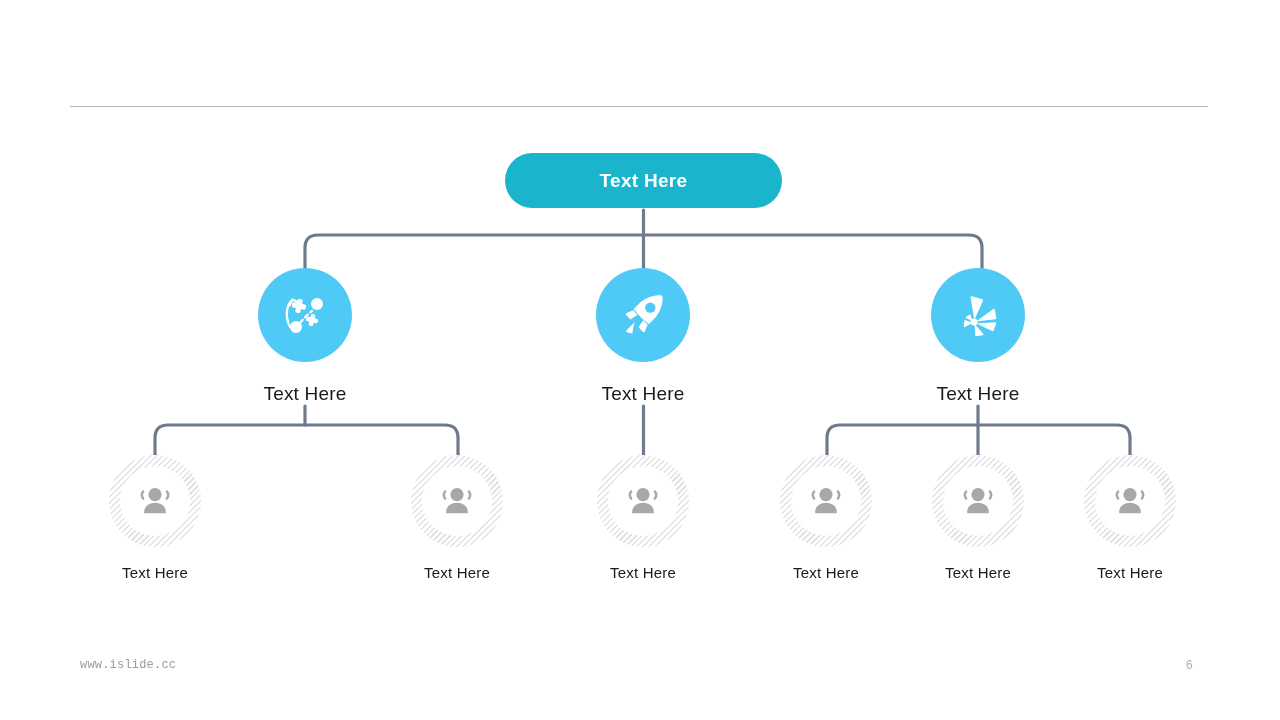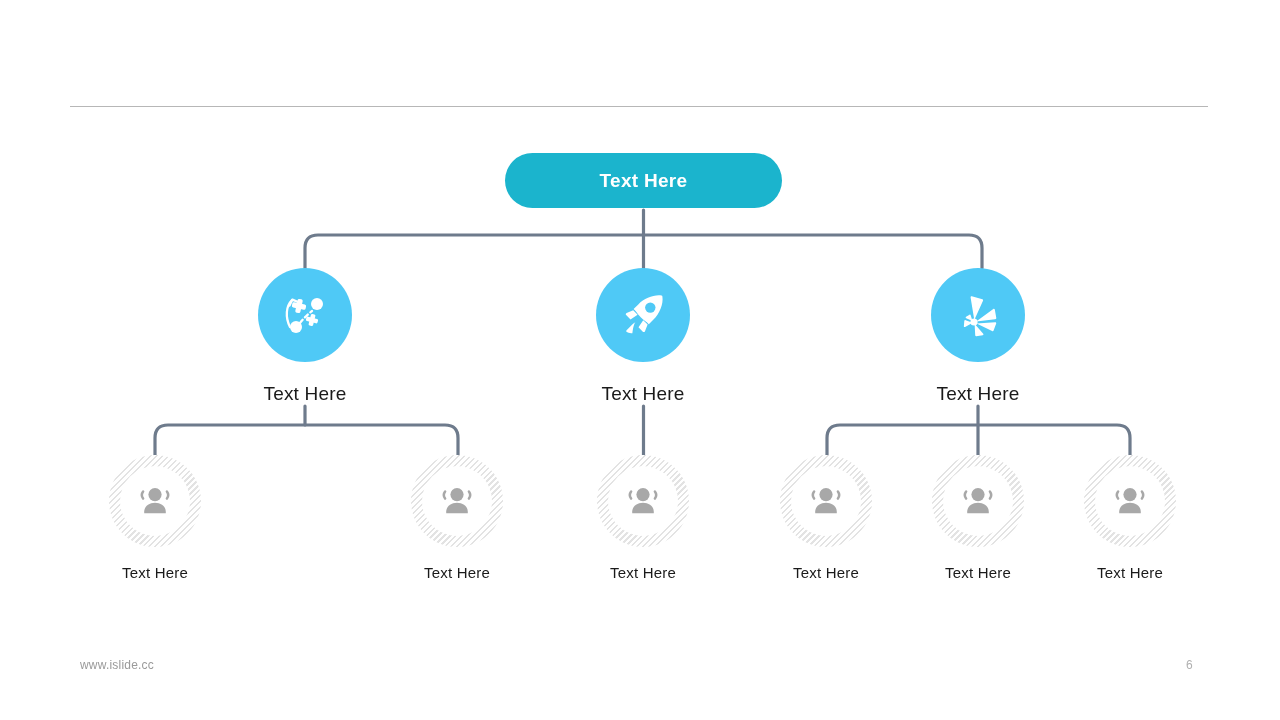--- a/index.html
+++ b/index.html
@@ -139,20 +139,21 @@
   }
 
   
   .footer-url {
     position: absolute;
     left: 80px;
     top: 658px;
     font-size: 12px;
     color: #9a9a9a;
     letter-spacing: 0.2px;
+    font-family: Liberation Mono, monospace;
   }
   .footer-page {
     position: absolute;
     left: 1186px;
     top: 658px;
     font-size: 12px;
     color: #b0b0b0;
   }
 </style>
 </head>

